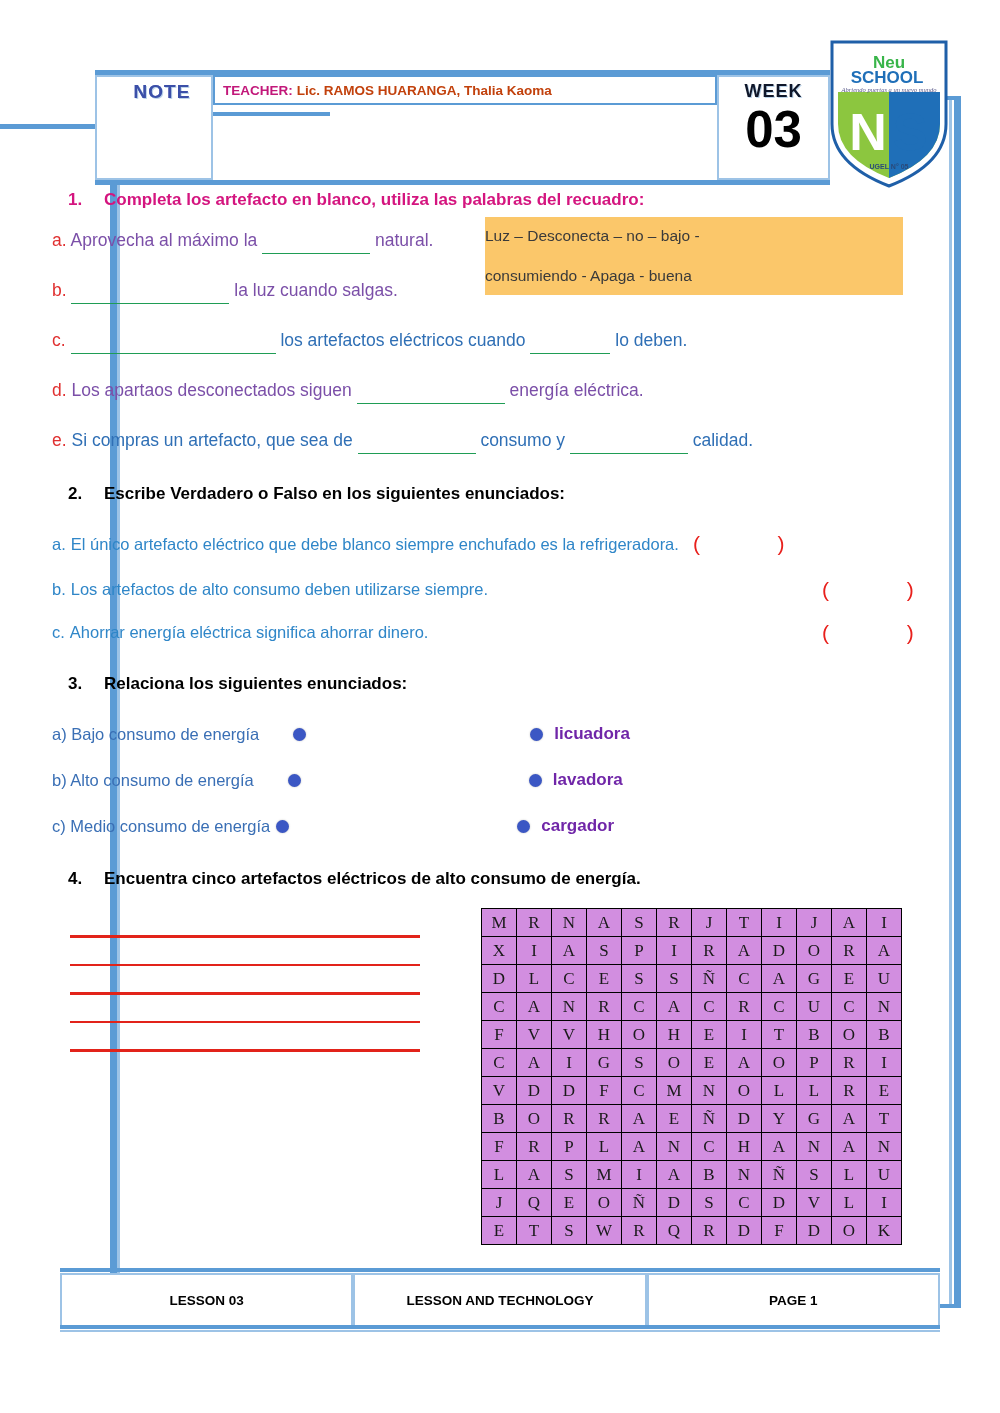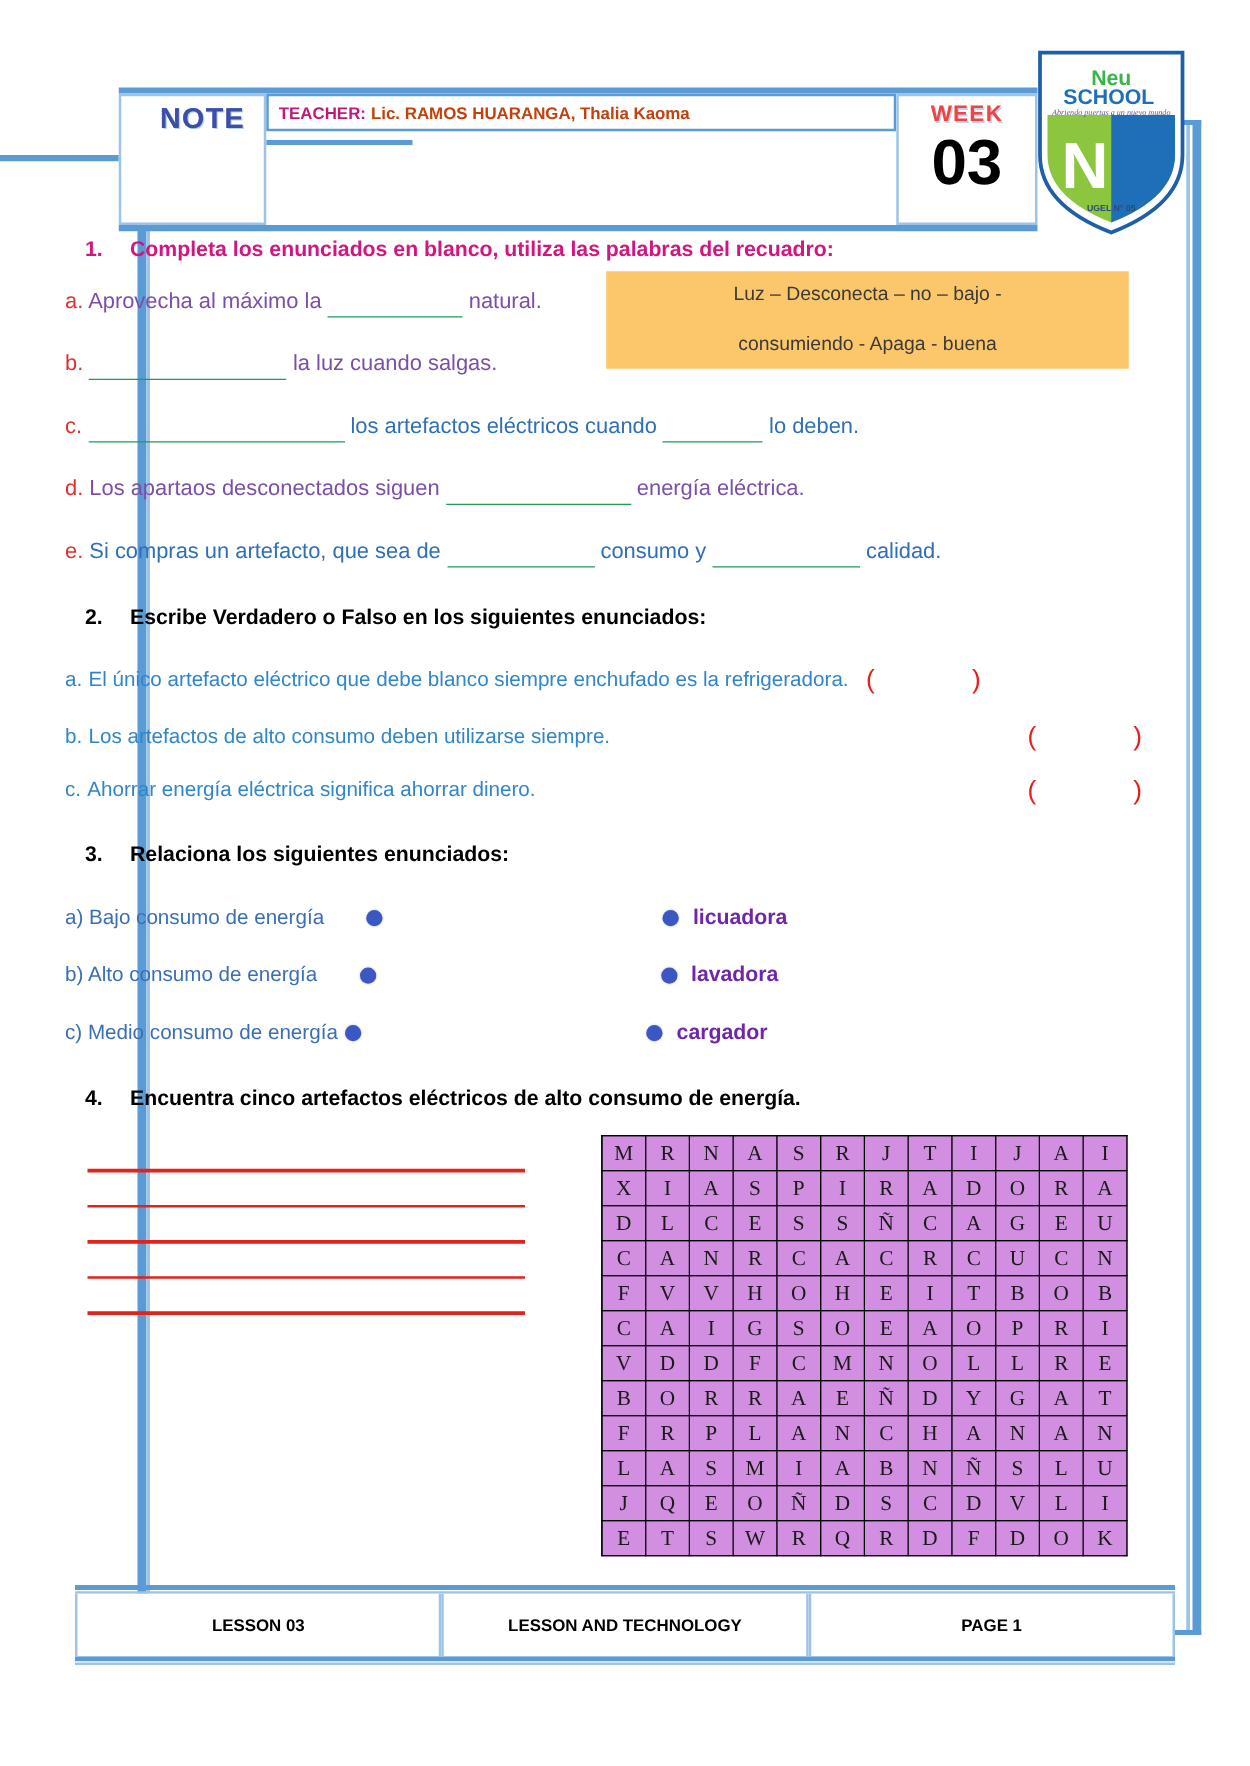--- a/index.html
+++ b/index.html
@@ -62,21 +62,21 @@
   .hdr-table {
     position:absolute; left:0; top:5px; width:735px; height:105px;
     display:flex;
   }
   .cell-note {
     width:118px; border:2px solid #9dc3e6;
     display:flex; align-items:flex-start; justify-content:center;
     padding-top:4px; background:#fff;
   }
   .note-text {
-    font-weight:bold; font-size:23px; letter-spacing:1px;
+    font-weight:bold; font-size:19px; letter-spacing:1px;
     background: linear-gradient(90deg,#2e3192 0%,#3b5bb5 35%,#6f5fb8 70%,#3b5bb5 100%);
     -webkit-background-clip:text; background-clip:text; color:#3b4fa8;
     text-shadow: 1px 1px 0 #bcd4ea;
     padding-left: 16px;
   }
   .cell-mid { flex:1; display:flex; flex-direction:column; }
   .cell-teacher {
     height:30px; border:2px solid #5b9bd5; background:#fff;
     display:flex; align-items:center; padding-left:8px;
   }
@@ -90,21 +90,21 @@
   .topic-title {
     font-size:20.5px; font-weight:bold; color:#e8136e; letter-spacing:.3px;
     margin-top:3px;
   }
   .cell-week {
     width:113px; border:2px solid #9dc3e6; background:#fff;
     display:flex; flex-direction:column; align-items:center;
   }
   .week-label {
     font-size:18px; font-weight:bold; letter-spacing:1px; margin-top:4px;
-    color:#ef4444; text-shadow: 1px 1px 0 #bcd4ea;
+    color:#0f172a; text-shadow: 1px 1px 0 #bcd4ea;
   }
   .week-num { font-size:51px; font-weight:bold; color:#000; line-height:1; margin-top:2px; }
 
   
   .logo { position:absolute; left:824px; top:32px; width:130px; height:160px; }
 
   
   .content { position:absolute; left:52px; top:188px; width:900px; }
 
   .q-head { display:flex; align-items:baseline; margin-top:2px; }
@@ -119,21 +119,21 @@
   }
   .line-item { font-size:17.5px; margin-top:22px; white-space:nowrap; }
   .lbl-red { color:#e03030; font-weight:normal; }
   .t-purple { color:#7b4fa8; }
   .t-blue   { color:#2f6fb5; }
 
   
   .wordbox {
     position:absolute; left:485px; top:217px; width:418px; height:78px;
     background:#fbc76a; color:#3a3a3a; font-size:15.5px;
-    display:flex; flex-direction:column; align-items:center; justify-content:center;
+    display:flex; flex-direction:column; align-items:flex-start; justify-content:center;
     gap:22px;
   }
 
   
   .tf-row { display:flex; align-items:center; margin-top:24px; font-size:16.5px; }
   .tf-text { color:#2f86c8; }
   .tf-paren { color:#e8201c; font-size:21px; font-weight:normal; letter-spacing:22px; }
 
   
   .match-row { display:flex; align-items:center; margin-top:26px; font-size:16.5px; }
@@ -216,21 +216,21 @@
       <text x="44" y="118" text-anchor="middle" font-family="Liberation Sans, sans-serif" font-size="52" font-weight="bold" fill="#ffffff">N</text>
       <text x="86" y="118" text-anchor="middle" font-family="Liberation Sans, sans-serif" font-size="52" font-weight="bold" fill="#1f6fb8">S</text>
       <text x="65" y="137" text-anchor="middle" font-family="Liberation Sans, sans-serif" font-size="7" font-weight="bold" fill="#2a4a7a">UGEL N° 05</text>
     </svg>
   </div>
 
   <div class="content">
 
     <div class="q-head pink">
       <span class="q-num">1.</span>
-      <span class="q-text">Completa los enunciados en blanco, utiliza las palabras del recuadro:</span>
+      <span class="q-text">Completa los artefacto en blanco, utiliza las palabras del recuadro:</span>
     </div>
 
     <div class="line-item" style="margin-top:20px;">
       <span class="lbl-red">a.</span>
       <span class="t-purple">Aprovecha al máximo la</span>
       <span class="blank" style="width:108px;">&nbsp;</span>
       <span class="t-purple">natural.</span>
     </div>
 
     <div class="line-item" style="margin-top:26px;">

